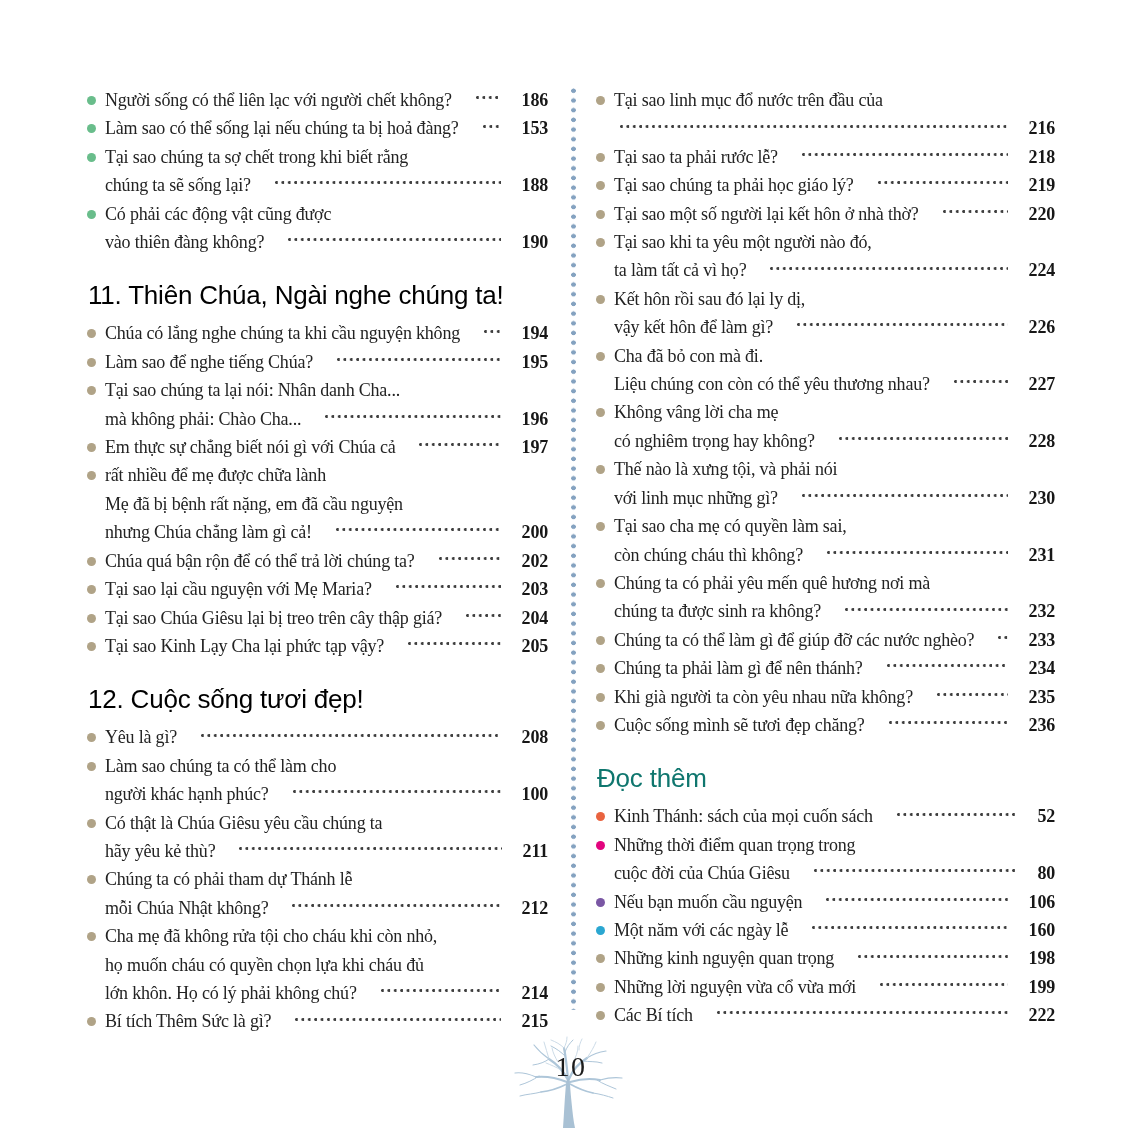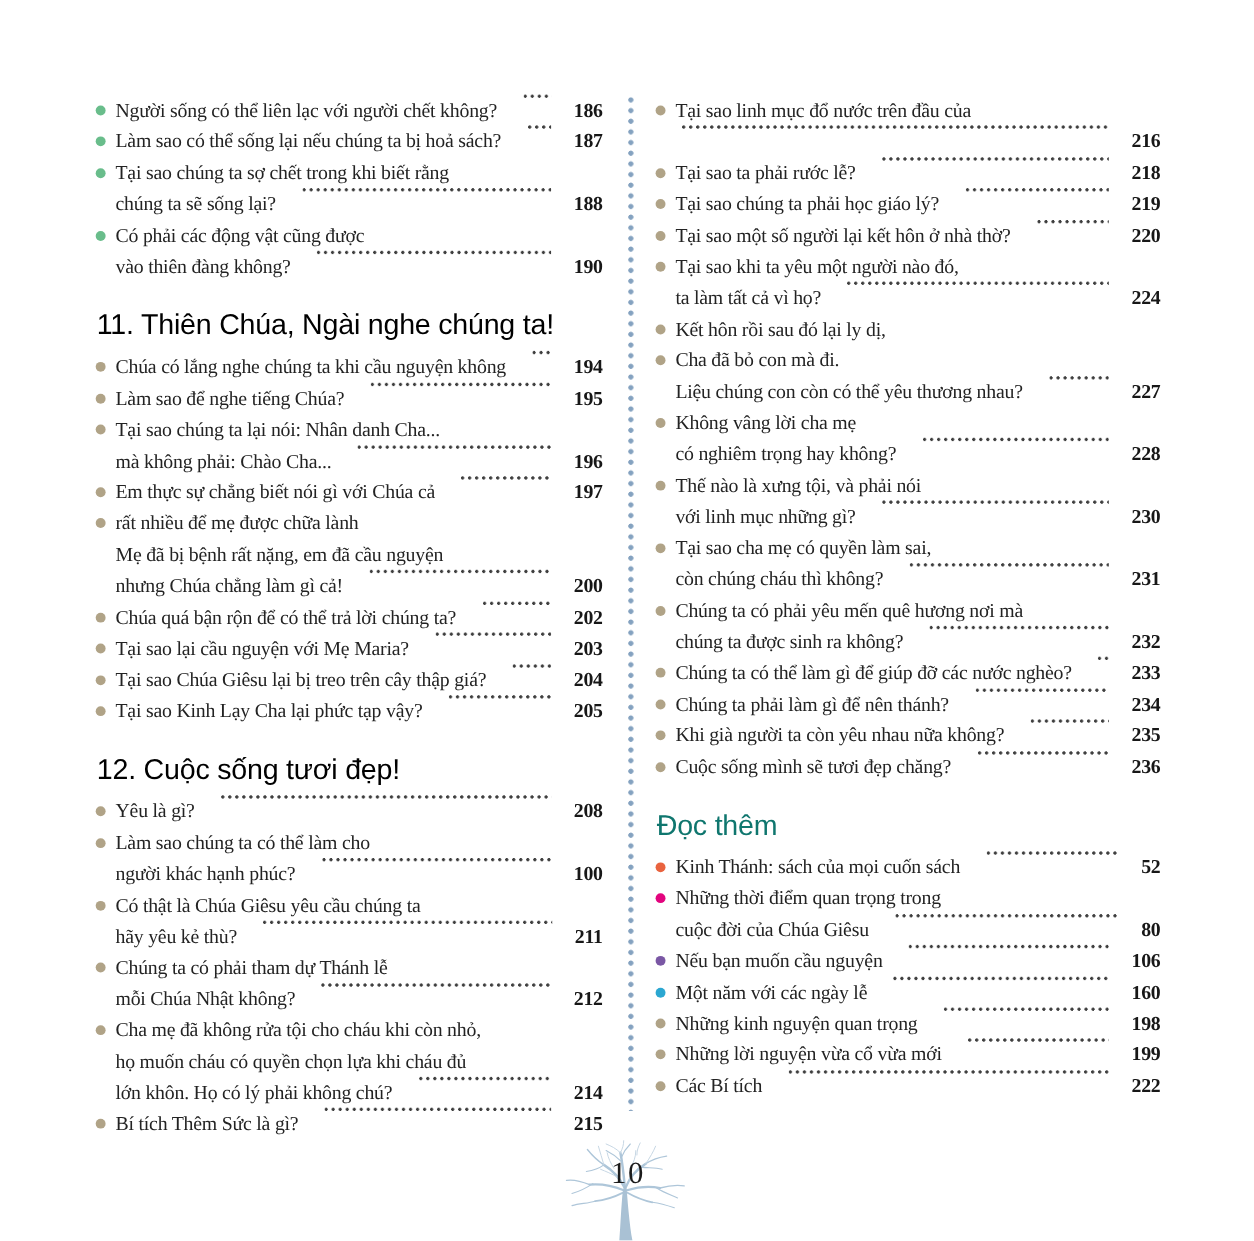--- a/index.html
+++ b/index.html
@@ -21,21 +21,21 @@
   .heading {
     font-family:"Liberation Sans","DejaVu Sans",sans-serif;
     font-size:26px; line-height:30px; margin:24px 0 9px 1px; letter-spacing:-0.2px;
   }
   .heading.chapter { color:#000000; }
   .heading.extra   { color:#0f766e; }
 
   .toc-item { display:flex; align-items:flex-start; }
   .bullet { flex:none; width:9px; height:9px; border-radius:50%; margin:10px 9px 0 0; background:#b0a387; }
   .lines { flex:1 1 auto; min-width:0; font-size:18px; line-height:28.4px; letter-spacing:-0.2px; }
-  .lastline { display:flex; align-items:flex-start;gap:18px; }
+  .lastline { display:flex; align-items:center;gap:18px; }
   .ltext { flex:0 0 auto; }
   .leader {
     flex:1 1 8px; min-width:8px; height:3px; margin:0 3px 5px 6px;
     background-image:radial-gradient(circle at 1.5px 1.5px,#3e3e3e 1.25px,rgba(0,0,0,0) 1.65px);
     background-size:6.4px 3px; background-repeat:repeat-x;
   }
   .num { flex:none; font-weight:700; color:#171717; }
 
   .tree { position:absolute; left:503px; top:1036px; }
   .pagenum {
@@ -55,23 +55,23 @@
             <span class="ltext">Người sống có thể liên lạc với người chết không?</span>
             <span class="leader"></span>
             <span class="num">186</span>
           </div>
         </div>
       </div>
       <div class="toc-item">
         <span class="bullet" style="background: rgb(105, 189, 139);"></span>
         <div class="lines">
           <div class="lastline">
-            <span class="ltext">Làm sao có thể sống lại nếu chúng ta bị hoả sách?</span>
-            <span class="leader"></span>
-            <span class="num">187</span>
+            <span class="ltext">Làm sao có thể sống lại nếu chúng ta bị hoả đàng?</span>
+            <span class="leader"></span>
+            <span class="num">153</span>
           </div>
         </div>
       </div>
       <div class="toc-item">
         <span class="bullet" style="background: rgb(105, 189, 139);"></span>
         <div class="lines">
           <div class="line">Tại sao chúng ta sợ chết trong khi biết rằng</div>
           <div class="lastline">
             <span class="ltext">chúng ta sẽ sống lại?</span>
             <span class="leader"></span>
@@ -301,20 +301,25 @@
             <span class="ltext">ta làm tất cả vì họ? </span>
             <span class="leader"></span>
             <span class="num">224</span>
           </div>
         </div>
       </div>
       <div class="toc-item">
         <span class="bullet" style="background: rgb(176, 163, 135);"></span>
         <div class="lines">
           <div class="line">Kết hôn rồi sau đó lại ly dị,</div>
+          <div class="lastline">
+            <span class="ltext">vậy kết hôn để làm gì?</span>
+            <span class="leader"></span>
+            <span class="num">226</span>
+          </div>
         </div>
       </div>
       <div class="toc-item">
         <span class="bullet" style="background: rgb(176, 163, 135);"></span>
         <div class="lines">
           <div class="line">Cha đã bỏ con mà đi.</div>
           <div class="lastline">
             <span class="ltext">Liệu chúng con còn có thể yêu thương nhau?</span>
             <span class="leader"></span>
             <span class="num">227</span>

